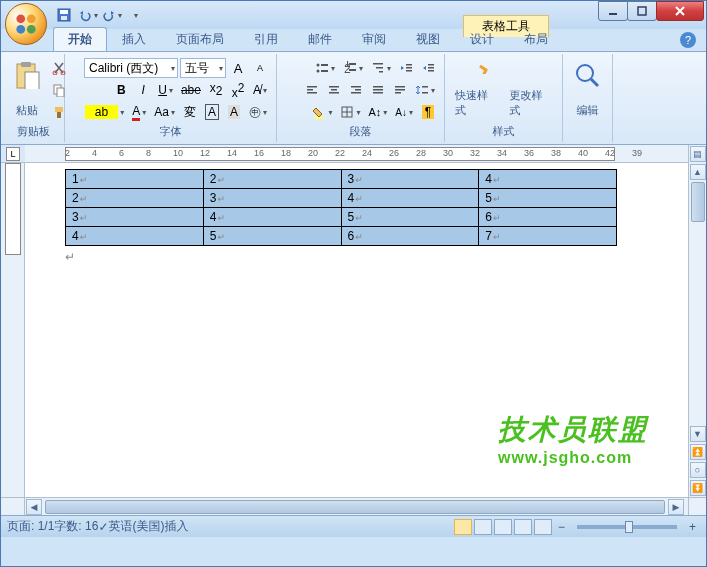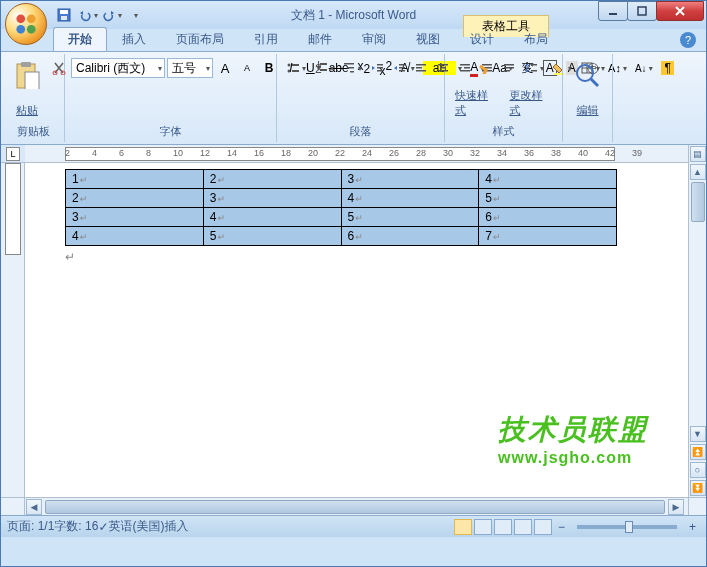--- a/index.html
+++ b/index.html
@@ -18,22 +18,22 @@
 .tab{padding:3px 14px;color:#3a5a8a;cursor:pointer;border:1px solid transparent;border-bottom:none;}
 .tab.active{background:#eef5fd;border-color:#8aabd0;border-radius:3px 3px 0 0;color:#3a5a8a;font-weight:bold;}
 .tab.ctx{color:#3a5a8a;text-align:center;}
 .help-icon{position:absolute;right:10px;top:3px;width:16px;height:16px;border-radius:50%;background:#4a8ad0;color:#fff;display:flex;align-items:center;justify-content:center;font-size:11px;}
 .ribbon{height:94px;background:linear-gradient(#eef5fd,#d8e8f8);border-top:1px solid #8aabd0;border-bottom:1px solid #8aabd0;display:flex;padding:2px;}
 .group{border-right:1px solid #b0c8e0;padding:2px 4px;display:flex;flex-direction:column;position:relative;}
 .group-body{flex:1;display:flex;align-items:flex-start;}
 .group-label{text-align:center;color:#3a5a8a;font-size:11px;padding-bottom:1px;position:relative;}
 .big-btn{display:flex;flex-direction:column;align-items:center;justify-content:center;padding:4px 6px;min-width:40px;height:66px;}
 .big-btn img,.big-btn svg{width:32px;height:32px;}
-.big-btn span{font-size:11px;color:#3a5a8a;margin-top:14px;text-decoration:underline;}
-.col{display:flex;flex-direction:row;gap:2px;padding:2px;align-items:flex-end;}
+.big-btn span{font-size:11px;color:#3a5a8a;margin-top:14px;}
+.col{display:flex;flex-direction:column;gap:2px;padding:2px;align-items:flex-end;}
 .row{display:flex;align-items:center;gap:2px;}
 .rbtn{min-width:20px;height:20px;border:1px solid transparent;display:flex;align-items:center;justify-content:center;padding:0 2px;font-size:12px;}
 .dd::after{content:"▾";font-size:8px;margin-left:2px;color:#555;}
 .combo{height:20px;border:1px solid #9ab8d8;background:#fff;display:flex;align-items:center;padding:0 14px 0 4px;font-size:12px;position:relative;}
 .combo::after{content:"▾";position:absolute;right:2px;font-size:8px;color:#555;}
 .ruler-area{background:#fff;display:flex;}
 .vruler{width:24px;background:#e8f0fa;border-right:1px solid #b0c0d0;height:334px;position:relative;font-size:9px;color:#666;}
 .vruler .active{position:absolute;left:4px;top:0;width:16px;height:92px;background:#fff;border:1px solid #888;}
 .rcorner{height:18px;background:#d8e8f8;border-bottom:1px solid #b0c0d0;display:flex;align-items:center;justify-content:center;}
 .rcorner-btn{width:14px;height:14px;border:1px solid #888;background:#fff;font-size:9px;display:flex;align-items:center;justify-content:center;}
@@ -91,21 +91,20 @@
         </svg>
       </div>
     <div class="qat-btn dd">
         <svg width="14" height="14">
           <path d="M4 5 A4 4 0 1 0 10 7" fill="none" stroke="#3a6ab0" stroke-width="1.5"></path>
           <path d="M12 5 L9 3 L9 7 Z" fill="#3a6ab0"></path>
         </svg>
       </div>
     <div class="qat-btn" style="font-size:8px;color:#555;">▾</div>
   </div>
-  <div class="title-text">文档 1 - Microsoft Word</div>
   <div class="context-tab">表格工具</div>
   <div class="win-controls">
     <div class="win-btn">
         <svg width="10" height="10">
           <rect x="1" y="7" width="8" height="2" fill="#304060"></rect>
         </svg>
       </div>
     <div class="win-btn">
         <svg width="10" height="10">
           <rect x="1" y="1" width="8" height="8" fill="none" stroke="#304060" stroke-width="1.5"></rect>

